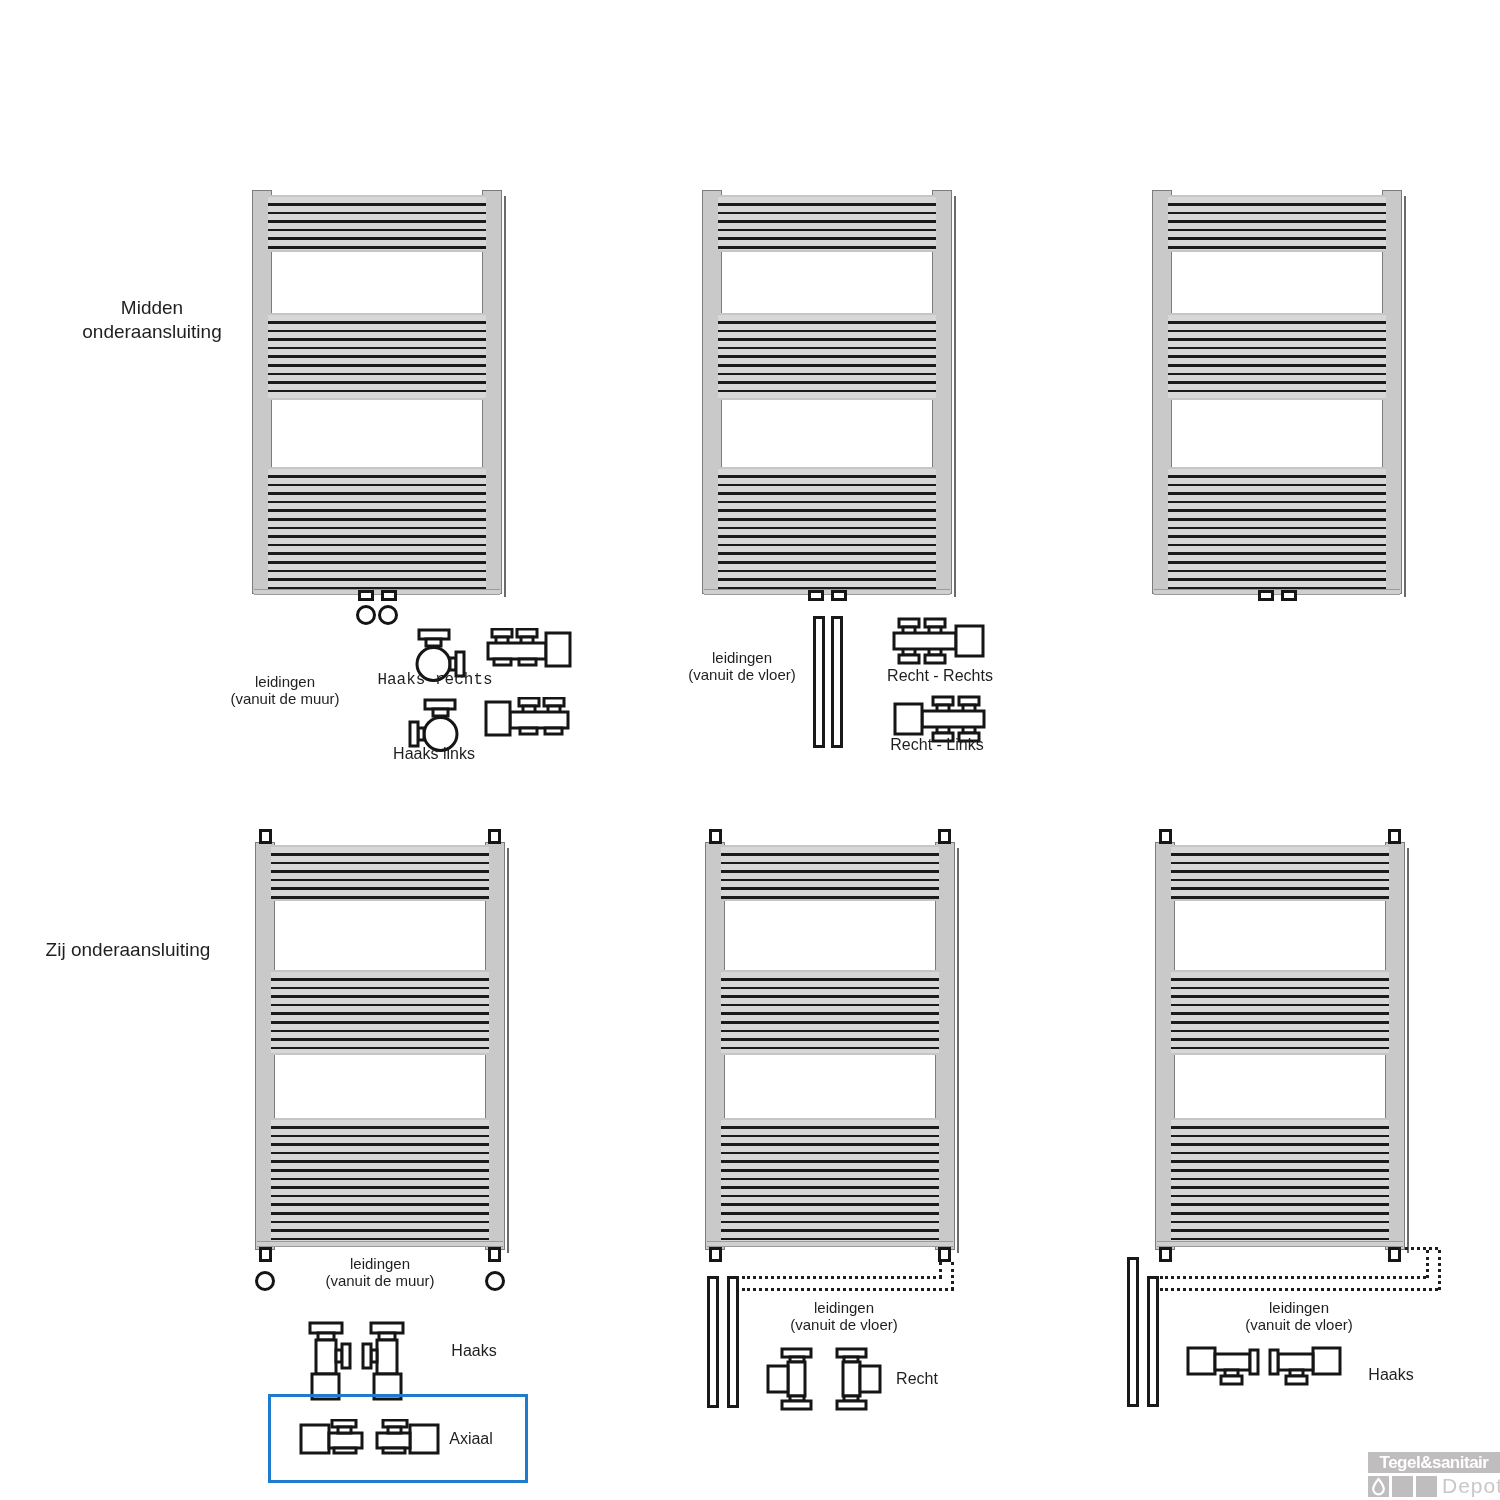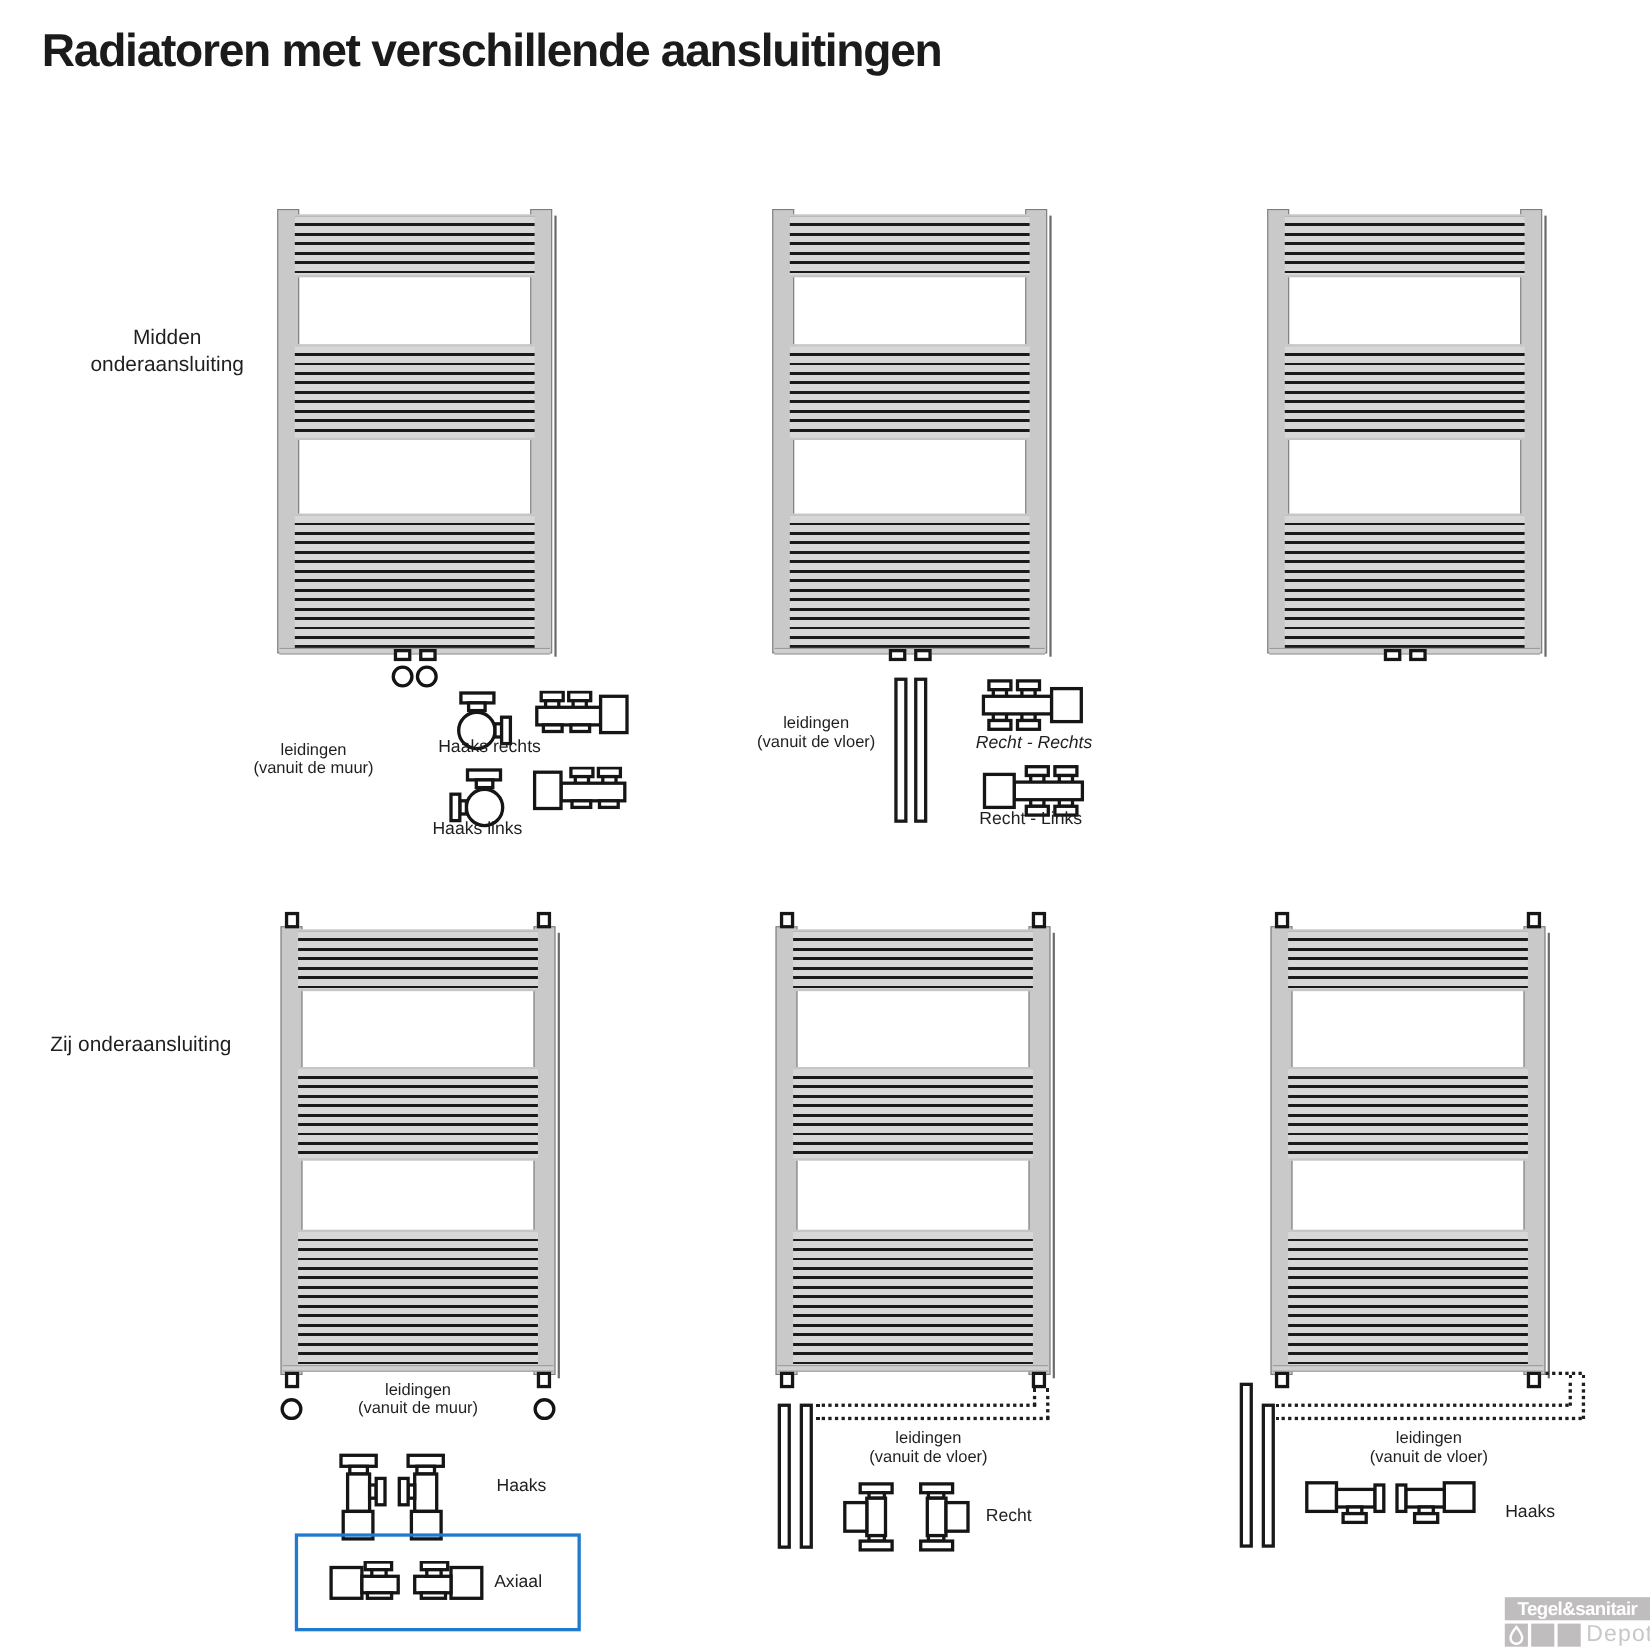--- a/index.html
+++ b/index.html
@@ -114,21 +114,20 @@
       <g id="g-htee" stroke="#151515" stroke-width="3" fill="#ffffff">
         <rect x="2" y="3" width="27" height="26"></rect>
         <rect x="29" y="9" width="35" height="16"></rect>
         <rect x="64" y="5" width="8" height="24"></rect>
         <rect x="39" y="25" width="13" height="6"></rect>
           <rect x="35" y="31" width="21" height="8"></rect>
       </g>
     </defs>
   </svg>
 
-  <div class="title">Radiatoren met verschillende aansluitingen</div>
 
   <div class="lbl lbl-row" style="left:152px; top:296px;">Midden
 onderaansluiting</div>
   <div class="lbl lbl-row" style="left:128px; top:938px;">Zij onderaansluiting</div>
 
   <div class="radiator r-top" style="left:252px; top:190px;">
     <div class="rail rl"></div>
     <div class="rail rr"></div>
     <div class="edge"></div>
     <div class="band" style="top:5px; height:57px;"></div>
@@ -138,21 +137,21 @@
     <div class="conn-sq" style="left:106px; top:400px;"></div>
     <div class="conn-sq" style="left:129px; top:400px;"></div>
   </div>
   <div class="circ" style="left:356px; top:605px;"></div>
   <div class="circ" style="left:378px; top:605px;"></div>
   <div class="lbl lbl-pipes" style="left:285px; top:674px;">leidingen
 (vanuit de muur)</div>
   <svg class="fit" style="left:404px; top:627px;" width="64" height="58" viewBox="0 0 64 58">
       <use href="#g-roundvalve"></use>
     </svg>
-  <div class="lbl lbl-fit" style="left:445px; top:671px;">Haaks rechts</div>
+  <div class="lbl lbl-fit" style="left:435px; top:671px;font-family:Liberation Mono, monospace;">Haaks rechts</div>
   <svg class="fit" style="left:486px; top:628px;" width="86" height="44" viewBox="0 0 86 44">
       <use href="#g-manifold"></use>
     </svg>
   <svg class="fit" style="left:406px; top:697px;" width="64" height="58" viewBox="0 0 64 58">
       <use href="#g-roundvalve" transform="translate(64,0) scale(-1,1)"></use>
     </svg>
   <div class="lbl lbl-fit" style="left:434px; top:745px;">Haaks links</div>
   <svg class="fit" style="left:484px; top:697px;" width="86" height="44" viewBox="0 0 86 44">
       <use href="#g-manifold" transform="translate(86,0) scale(-1,1)"></use>
     </svg>
@@ -168,21 +167,21 @@
     <div class="conn-sq" style="left:106px; top:400px;"></div>
     <div class="conn-sq" style="left:129px; top:400px;"></div>
   </div>
   <div class="pipe" style="left:813px; top:616px; height:132px;"></div>
   <div class="pipe" style="left:831px; top:616px; height:132px;"></div>
   <div class="lbl lbl-pipes" style="left:742px; top:650px;">leidingen
 (vanuit de vloer)</div>
   <svg class="fit" style="left:892px; top:617px;" width="94" height="48" viewBox="0 0 94 48">
       <use href="#g-manifold2"></use>
     </svg>
-  <div class="lbl lbl-fit" style="left:940px; top:667px;font-style:italic;">Recht - Rechts</div>
+  <div class="lbl lbl-fit" style="left:940px; top:667px;">Recht - Rechts</div>
   <svg class="fit" style="left:892px; top:695px;" width="94" height="48" viewBox="0 0 94 48">
       <use href="#g-manifold2" transform="translate(94,0) scale(-1,1)"></use>
     </svg>
   <div class="lbl lbl-fit" style="left:937px; top:736px;">Recht - Links</div>
 
   <div class="radiator r-top" style="left:1152px; top:190px;">
     <div class="rail rl"></div>
     <div class="rail rr"></div>
     <div class="edge"></div>
     <div class="band" style="top:5px; height:57px;"></div>

